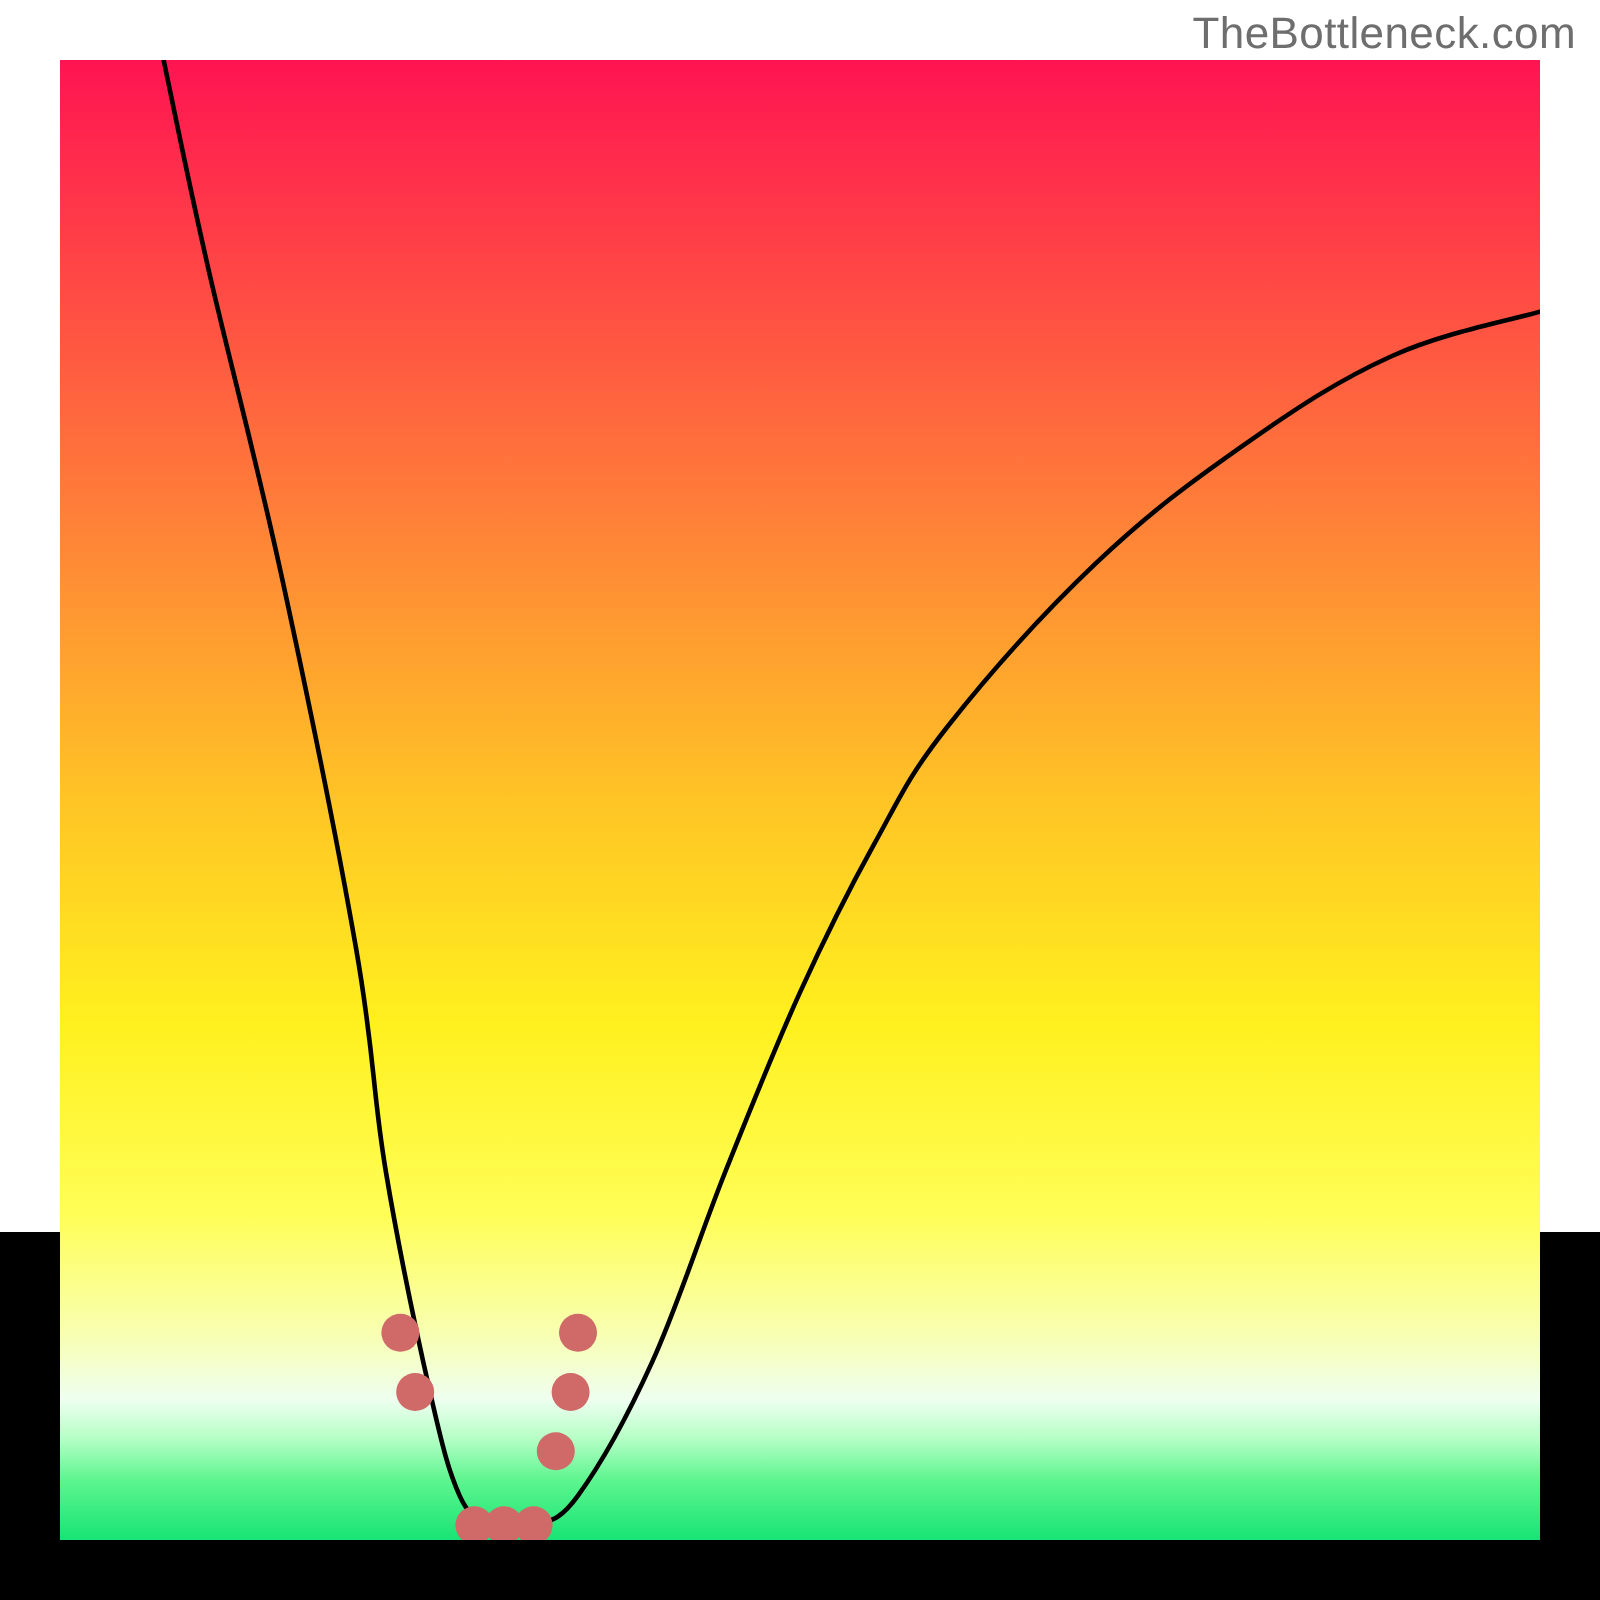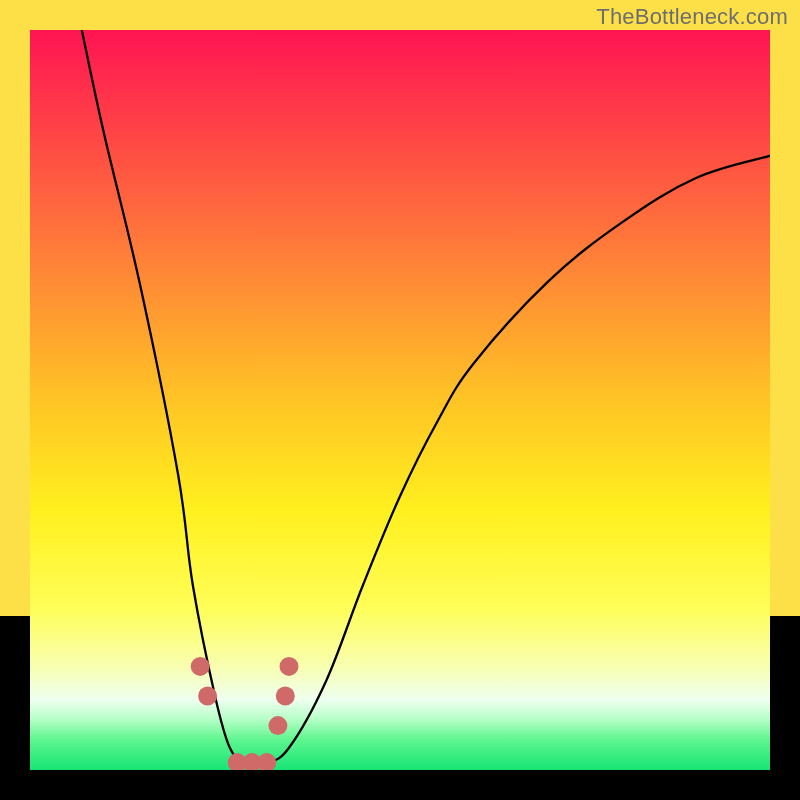--- a/index.html
+++ b/index.html
@@ -8,21 +8,21 @@
     background: #000;
     width: 800px;
     height: 800px;
     overflow: hidden;
     font-family: Arial, Helvetica, sans-serif;
   }
   .frame {
     position: absolute;
     top: 0; left: 0;
     width: 800px; height: 616px;
-    background: #fde047;
+    background: #ffffff;
   }
   .watermark {
     position: absolute;
     top: 4px;
     right: 12px;
     color: #6e6e6e;
     font-size: 22px;
     font-weight: 400;
     letter-spacing: 0.2px;
     z-index: 5;

